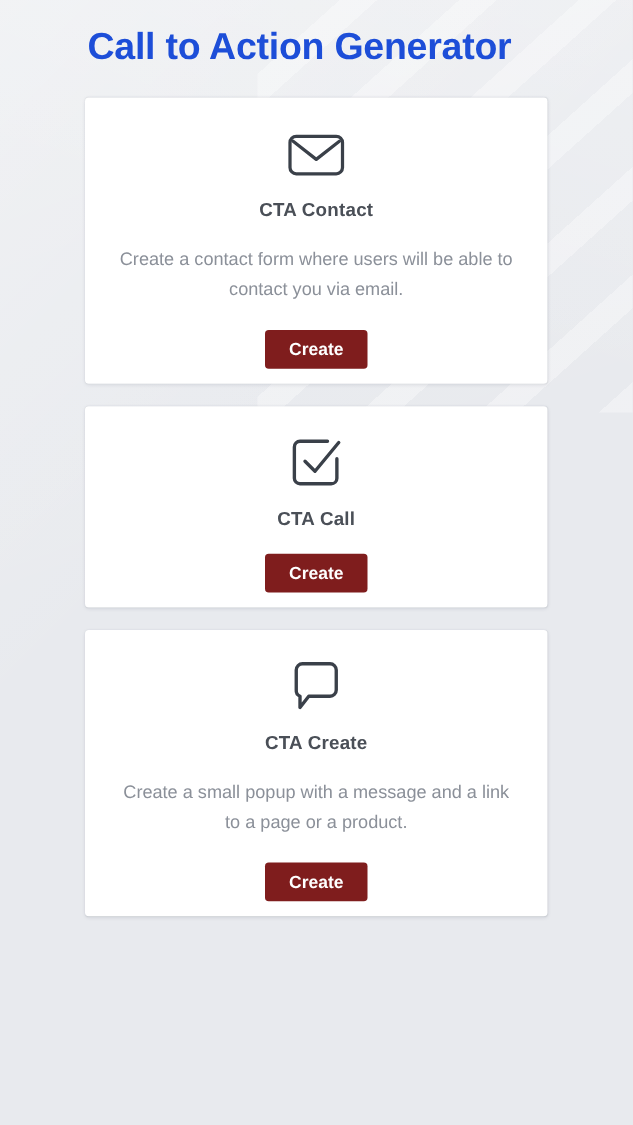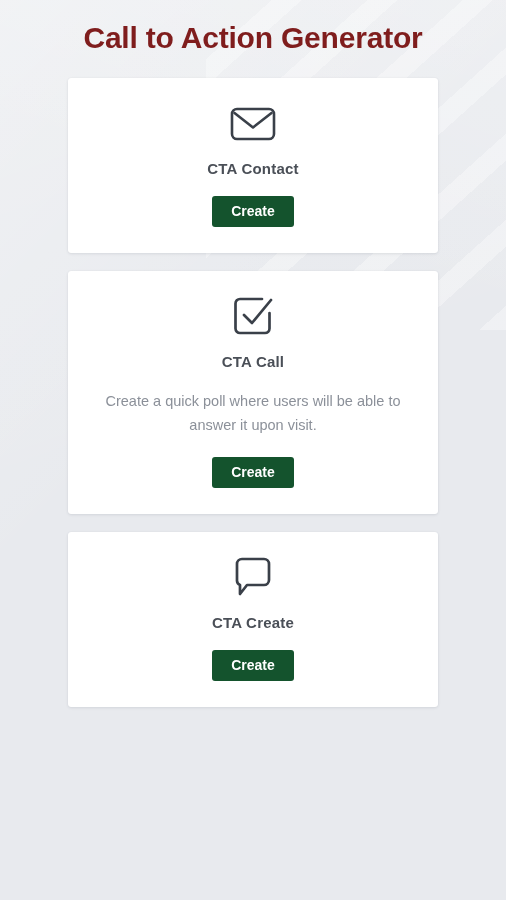--- a/index.html
+++ b/index.html
@@ -35,43 +35,42 @@
   }
 
   .page {
     position:relative;
     width:506px;
     height:900px;
     padding-top:19px;
   }
 
   .page-title {
-    text-align:center;
-    color:#7f1d1d;
+    color:#1d4ed8;
     font-size:30px;
     font-weight:bold;
     line-height:38px;
     letter-spacing:-0.2px;
     padding:0 70px;
   }
 
   .cards {
     margin-top:21px;
     display:flex;
     flex-direction:column;
     gap:18px;
     align-items:center;
   }
 
   .card {
     width:370px;
     background:#ffffff;
     border-radius:3px;
     box-shadow:0 1px 3px rgba(40,50,70,0.10), 0 0 1px rgba(40,50,70,0.10);
-    padding:22px 24px 26px;
+    padding:22px 24px 12px;
     display:flex;
     flex-direction:column;
     align-items:center;
   }
 
   .card-icon {
     height:46px;
     display:flex;
     align-items:center;
     justify-content:center;
@@ -92,21 +91,21 @@
   .card-desc {
     color:#8b9099;
     font-size:14.5px;
     line-height:24px;
     text-align:center;
     max-width:330px;
     margin-bottom:20px;
   }
 
   .create-btn {
-    background:#14532d;
+    background:#7f1d1d;
     color:#ffffff;
     border:none;
     border-radius:3px;
     font-family:"Liberation Sans", sans-serif;
     font-size:14px;
     font-weight:bold;
     padding:8px 19px;
     cursor:pointer;
     line-height:15px;
   }
@@ -123,39 +122,40 @@
   <div class="cards">
 
     <div class="card">
       <div class="card-icon">
         <svg width="48" height="40" viewBox="0 0 48 40" fill="none">
           <rect x="3" y="6" width="42" height="30" rx="5" ry="5" stroke="#3a4049" stroke-width="2.6"></rect>
           <path d="M5.5 10 L24 24.5 L42.5 10" stroke="#3a4049" stroke-width="2.6" stroke-linecap="round" stroke-linejoin="round" fill="none"></path>
         </svg>
       </div>
       <div class="card-title">CTA Contact</div>
+      <div class="card-desc">Create a contact form where users will be able to contact you via email.</div>
       <button class="create-btn">Create</button>
     </div>
 
     <div class="card">
       <div class="card-icon">
         <svg width="44" height="44" viewBox="0 0 44 44" fill="none">
           <path d="M31 5 H9 A4.5 4.5 0 0 0 4.5 9.5 V34.5 A4.5 4.5 0 0 0 9 39 H34 A4.5 4.5 0 0 0 38.5 34.5 V19" stroke="#3a4049" stroke-width="2.7" stroke-linecap="round" stroke-linejoin="round" fill="none"></path>
           <path d="M13 21 L21 29 L40 6" stroke="#3a4049" stroke-width="2.7" stroke-linecap="round" stroke-linejoin="round" fill="none"></path>
         </svg>
       </div>
       <div class="card-title">CTA Call</div>
-      <div class="card-desc">Create a quick poll where users will be able to answer it upon visit.</div>
       <button class="create-btn">Create</button>
     </div>
 
     <div class="card">
       <div class="card-icon">
         <svg width="44" height="44" viewBox="0 0 44 44" fill="none">
           <path d="M11 4 H33 A5 5 0 0 1 38 9 V25 A5 5 0 0 1 33 30 H16 L9 39 V30 A5 5 0 0 1 6 25 V9 A5 5 0 0 1 11 4 Z" stroke="#3a4049" stroke-width="2.7" stroke-linecap="round" stroke-linejoin="round" fill="none"></path>
         </svg>
       </div>
       <div class="card-title">CTA Create</div>
+      <div class="card-desc">Create a small popup with a message and a link to a page or a product.</div>
       <button class="create-btn">Create</button>
     </div>
 
   </div>
 </div>
 
 </body></html>

